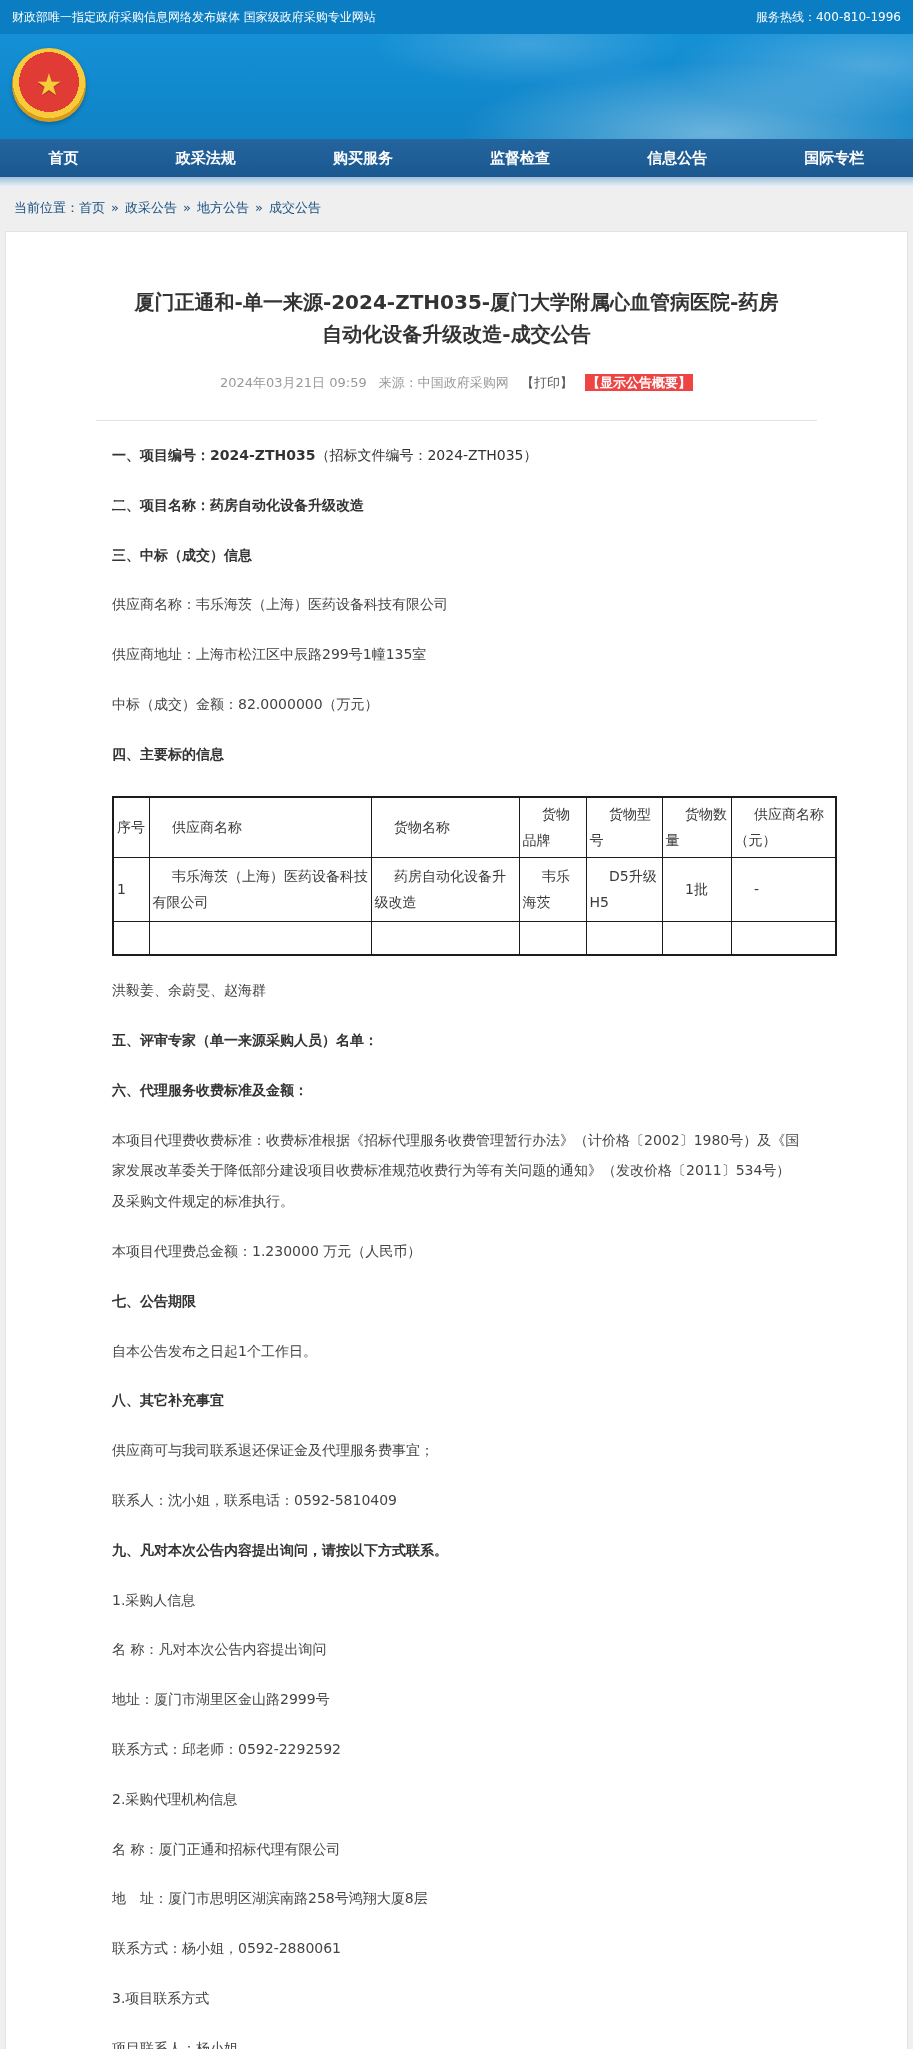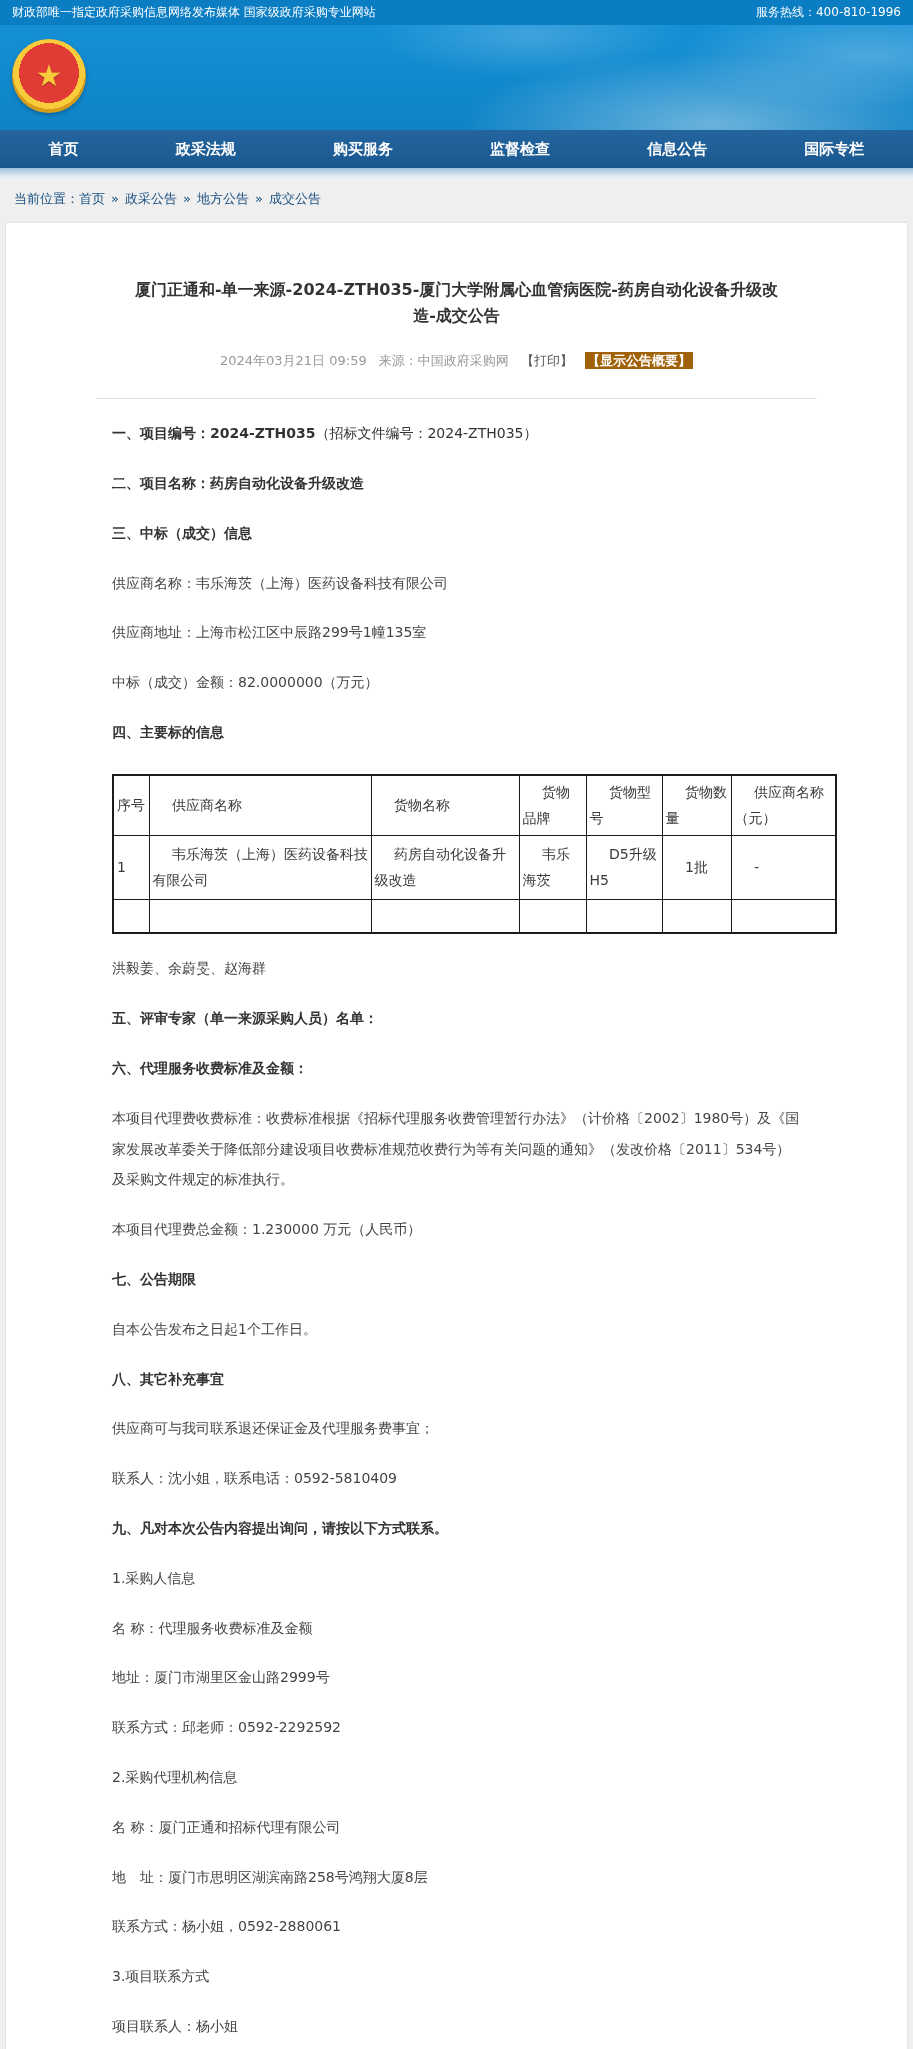--- a/index.html
+++ b/index.html
@@ -4,21 +4,21 @@
 <style>
   * { box-sizing: border-box; }
   html,body { margin:0; padding:0; }
   body {
     width: 913px; min-height: 2049px;
     background: #efefef;
     font-family: "DejaVu Sans", "Liberation Sans", sans-serif;
   }
   
   .topbar {
-    height: 25px; background: #0b7ec3; color: #fff;
+    height: 34px; background: #0b7ec3; color: #fff;
     display: flex; justify-content: space-between; align-items: center;
     font-size: 12px; padding: 0 12px;
   }
   
   .header {
     position: relative; height: 105px; overflow: hidden;
     background:
       radial-gradient(ellipse 420px 120px at 78% 95%, rgba(255,255,255,.38), rgba(255,255,255,0) 60%),
       radial-gradient(ellipse 300px 80px at 95% 30%, rgba(255,255,255,.25), rgba(255,255,255,0) 65%),
       radial-gradient(ellipse 260px 70px at 58% 10%, rgba(255,255,255,.18), rgba(255,255,255,0) 60%),
@@ -52,31 +52,31 @@
   }
   .breadcrumb a { color: #1a5181; text-decoration: none; cursor: pointer; }
   .crumb-sep { margin: 0 6px; color: #1a5181; }
   
   .card {
     margin: 4px 5px 0; background: #fff; border: 1px solid #e3e3e3;
     padding: 42px 90px 60px; min-height: 1830px;
   }
   .article-title {
     margin: 12px 30px 24px; text-align: center;
-    font-size: 16px; font-weight: bold; color: #333; line-height: 1.6;
+    font-size: 20px; font-weight: bold; color: #333; line-height: 1.6;
   }
   .meta {
     text-align: center; font-size: 13px; color: #999;
     padding-bottom: 28px; border-bottom: 1px solid #e2e2e2;
   }
   .meta .m-date, .meta .m-source { color: #999; text-align: right; }
   .meta .m-source { margin-left: 8px; }
   .meta .m-print { color: #555; margin-left: 8px; cursor: pointer; }
   .meta .m-badge {
-    background: #a16207; color: #fff; font-weight: bold;
+    background: #ef4444; color: #fff; font-weight: bold;
     padding: 1px 2px; margin-left: 8px; cursor: pointer;
   }
   
   .content { margin-top: 14px; }
   .block { font-size: 14px; line-height: 2.2; margin: 19px 16px; color: #444; }
   .blk-h { font-weight: bold; color: #333; }
   .blk-h .blk-suffix { font-weight: normal; color: #333; }
   
   table.goods {
     border-collapse: collapse; width: 100%; margin: 26px 16px 6px;
@@ -208,21 +208,21 @@
   <div class="block blk-h"><span class="blk-main">八、其它补充事宜</span></div>
 
   <div class="block blk-p"><span class="blk-main">供应商可与我司联系退还保证金及代理服务费事宜；</span></div>
 
   <div class="block blk-p"><span class="blk-main">联系人：沈小姐，联系电话：0592-5810409</span></div>
 
   <div class="block blk-h"><span class="blk-main">九、凡对本次公告内容提出询问，请按以下方式联系。</span></div>
 
   <div class="block blk-p"><span class="blk-main">1.采购人信息</span></div>
 
-  <div class="block blk-p"><span class="blk-main">名 称：代理服务收费标准及金额</span></div>
+  <div class="block blk-p"><span class="blk-main">名 称：凡对本次公告内容提出询问</span></div>
 
   <div class="block blk-p"><span class="blk-main">地址：厦门市湖里区金山路2999号</span></div>
 
   <div class="block blk-p"><span class="blk-main">联系方式：邱老师：0592-2292592</span></div>
 
   <div class="block blk-p"><span class="blk-main">2.采购代理机构信息</span></div>
 
   <div class="block blk-p"><span class="blk-main">名 称：厦门正通和招标代理有限公司</span></div>
 
   <div class="block blk-p"><span class="blk-main">地　址：厦门市思明区湖滨南路258号鸿翔大厦8层</span></div>

